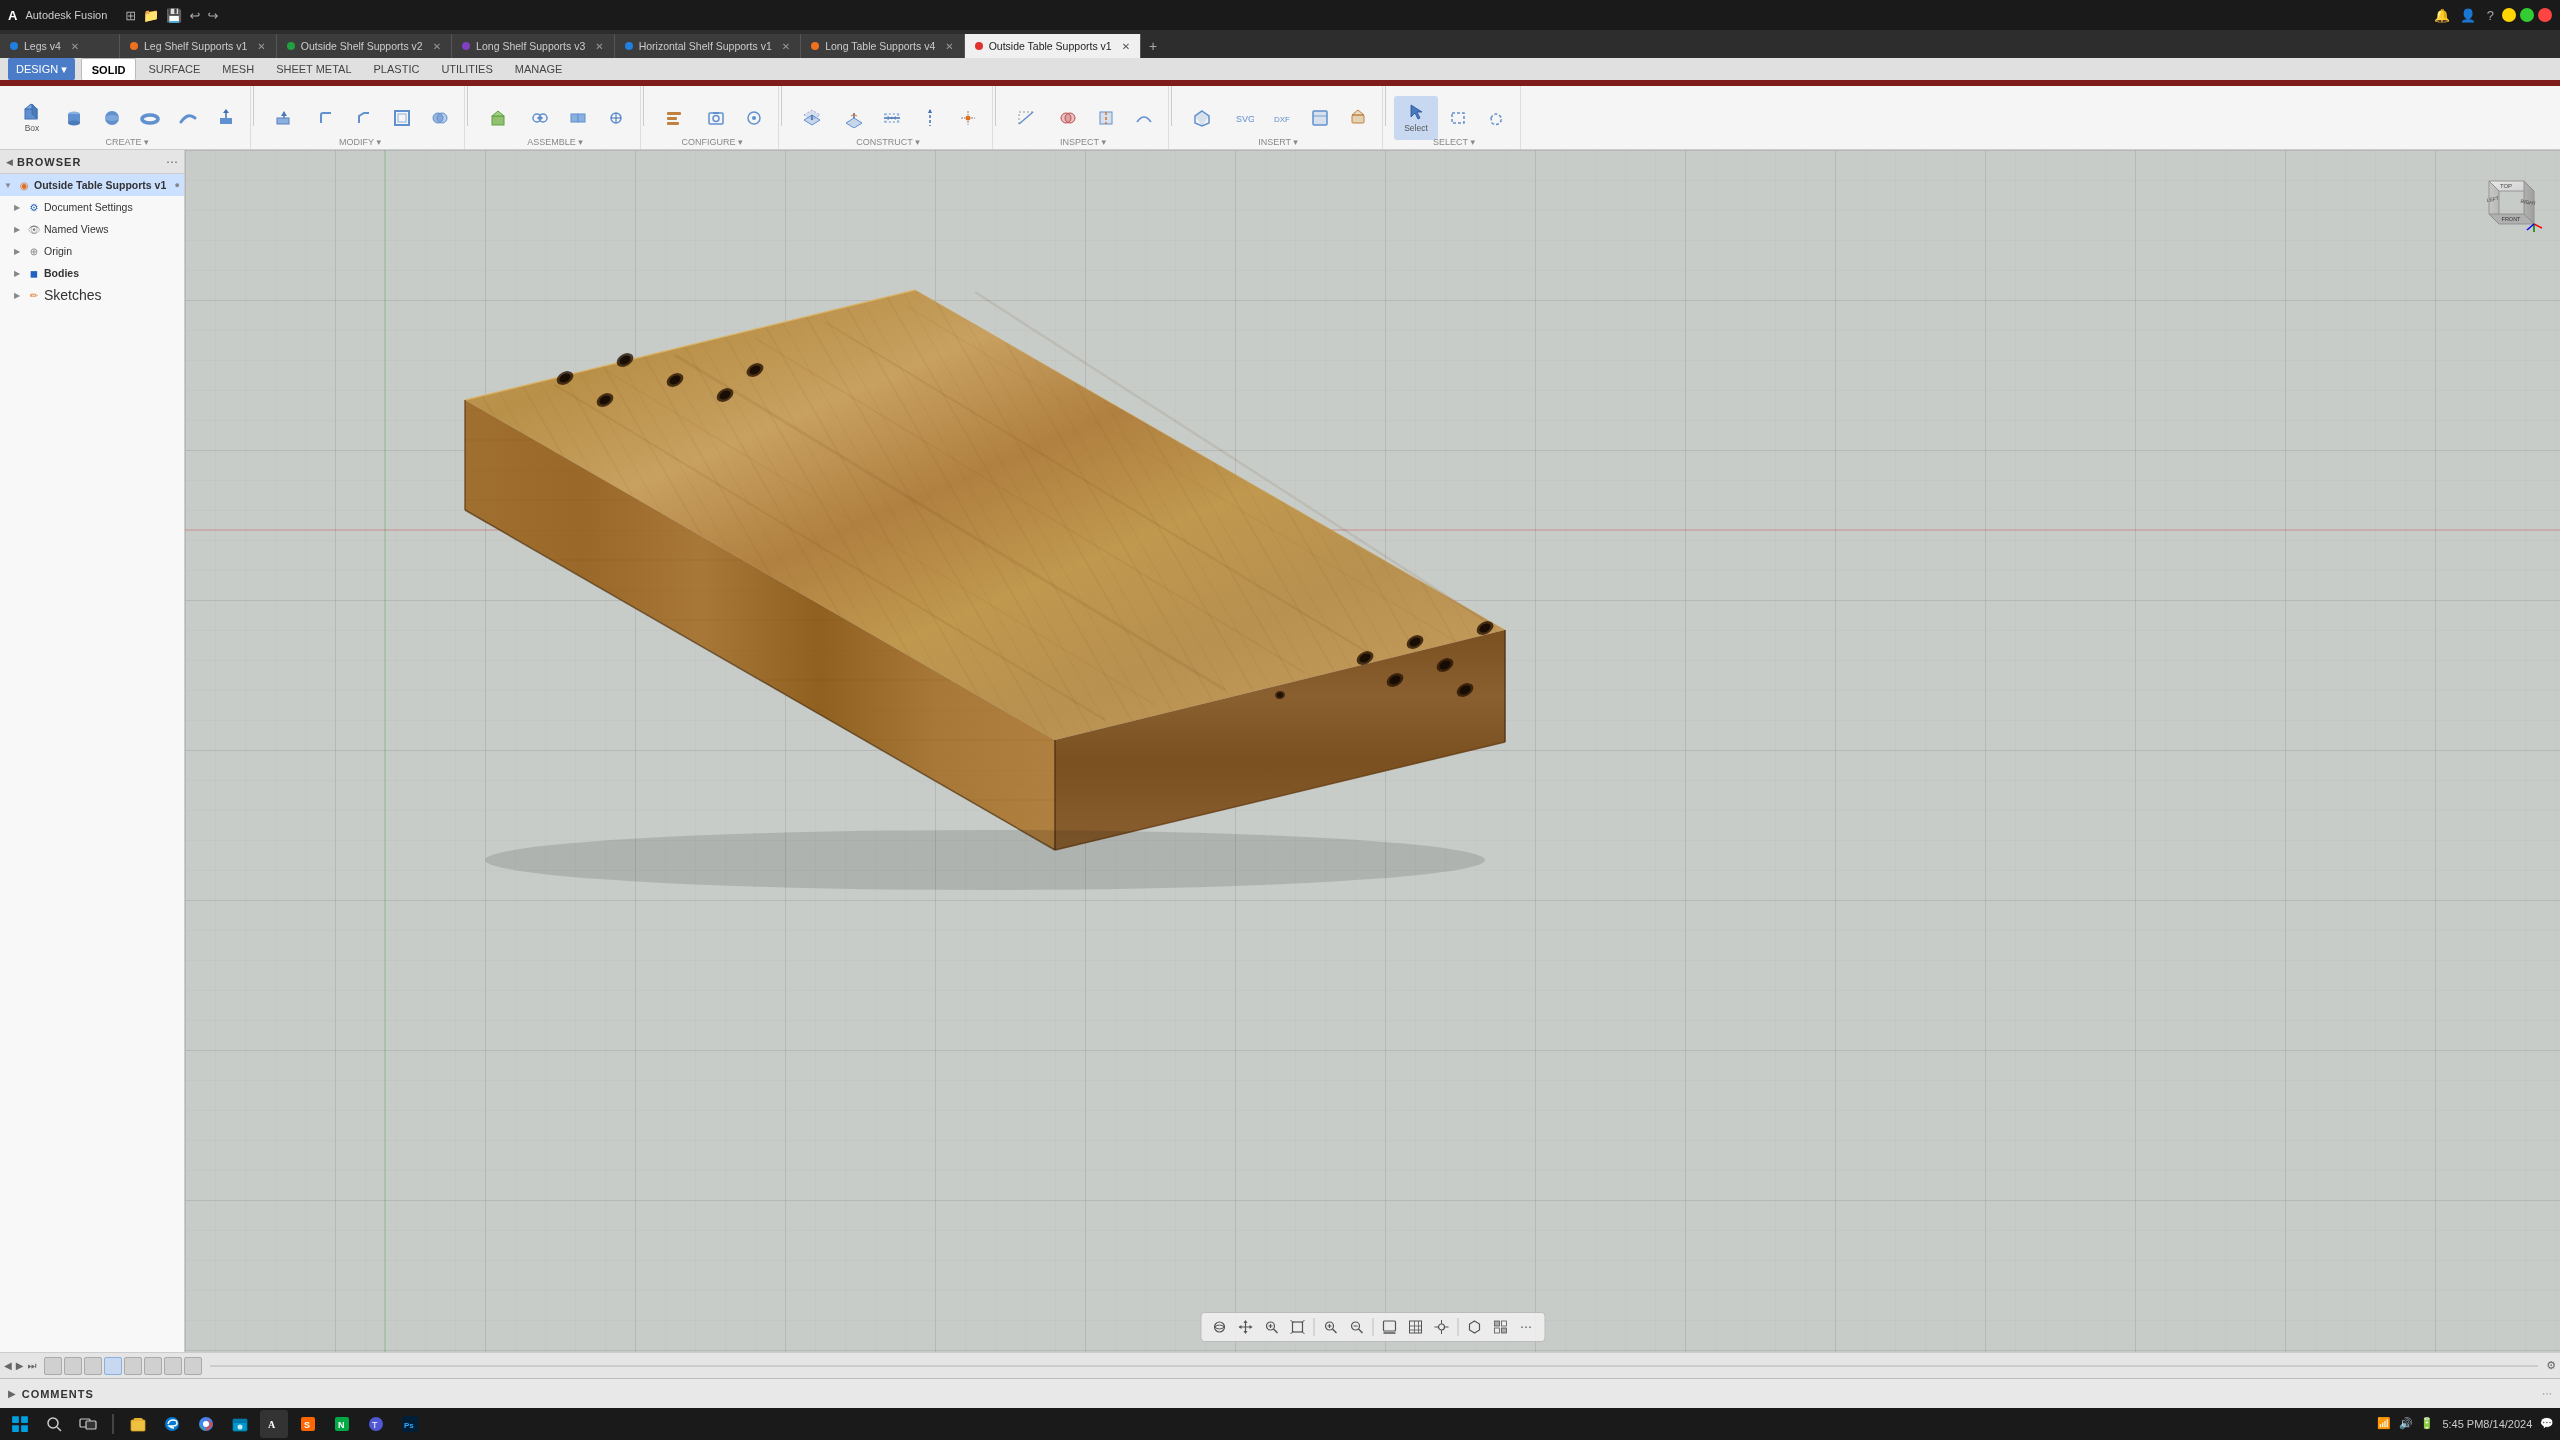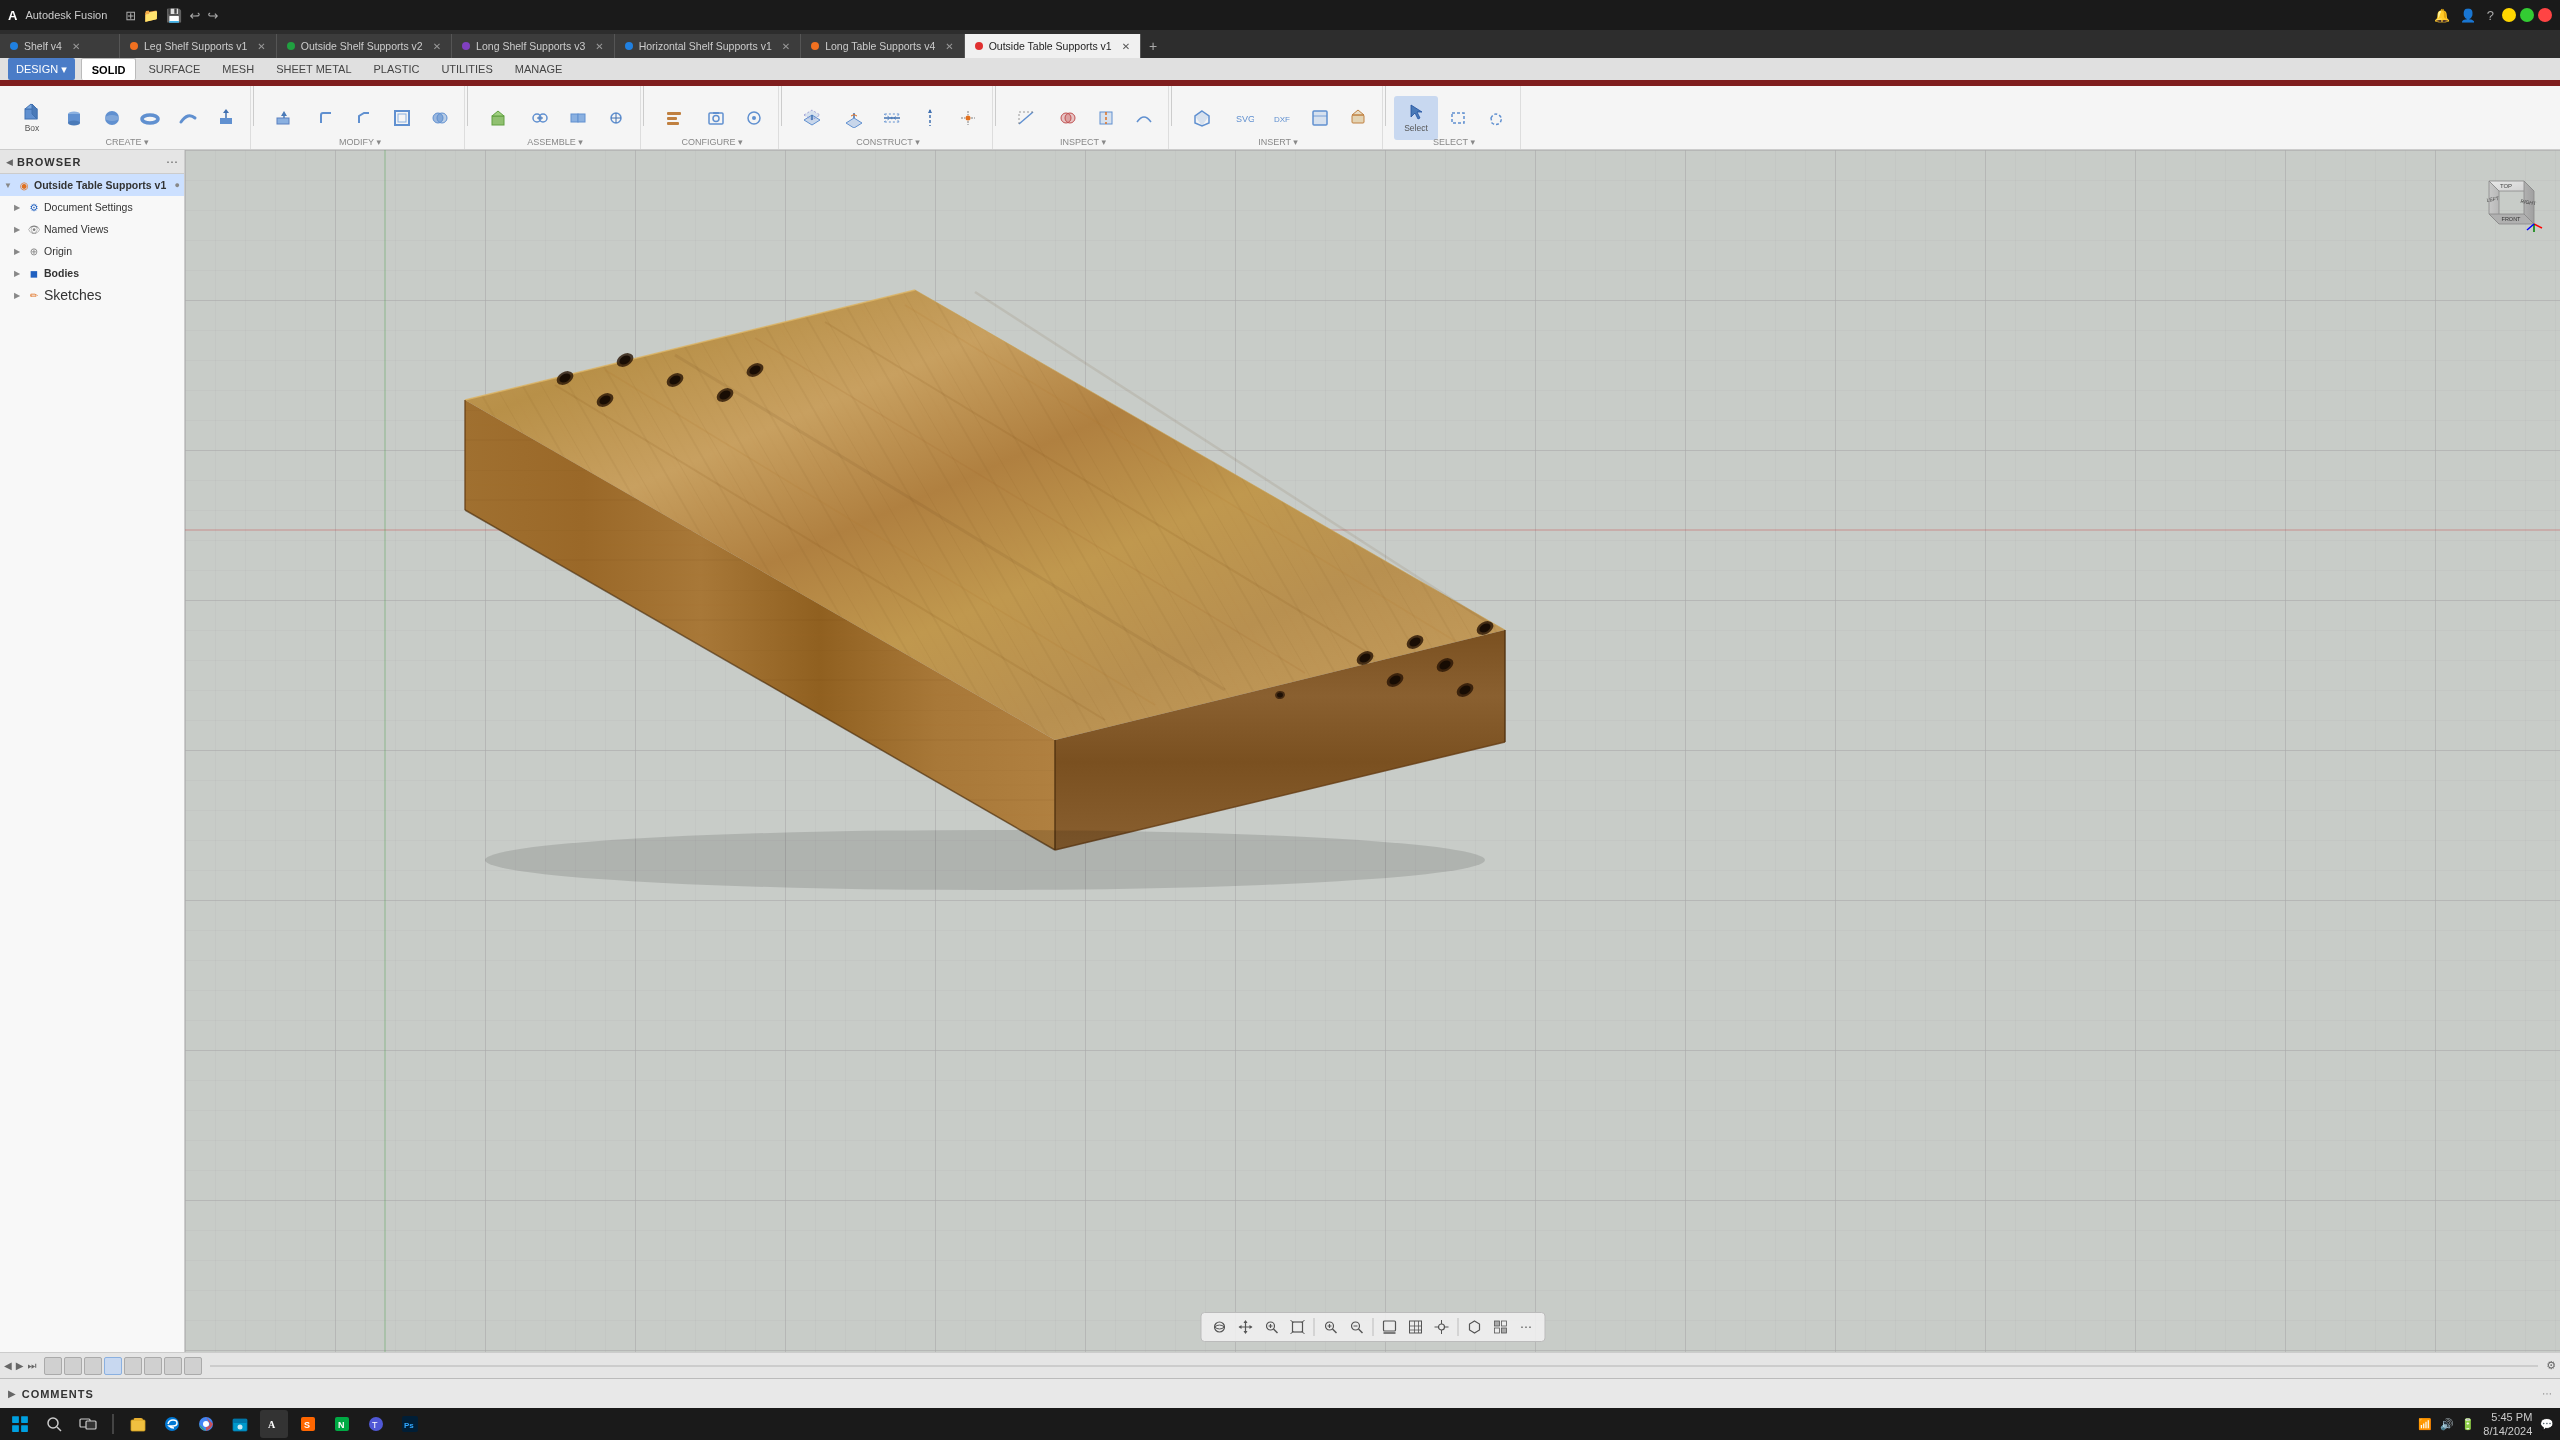--- a/index.html
+++ b/index.html
@@ -435,21 +435,21 @@
       <div class="win-btn maximize"></div>
       <div class="win-btn close"></div>
     </div>
   </div>
 </div>
 
 <div id="tab-bar">
 
   <div class="tab">
     <span class="tab-dot dot-blue"></span>
-    <span style="font-size:10.5px;">Shelf v4</span>
+    <span style="font-size:10.5px;">Legs v4</span>
     <span class="tab-close">✕</span>
   </div>
   <div class="tab">
     <span class="tab-dot dot-orange"></span>
     <span style="font-size:10.5px;">Leg Shelf Supports v1</span>
     <span class="tab-close">✕</span>
   </div>
   <div class="tab">
     <span class="tab-dot dot-green"></span>
     <span style="font-size:10.5px;">Outside Shelf Supports v2</span>
@@ -1190,19 +1190,19 @@
           <rect x="1" y="1" width="16" height="16" rx="2" fill="#001e36"></rect>
           <text x="3" y="13" font-size="8" fill="#31a8ff" font-weight="bold">Ps</text>
         </svg>
     </div>
   </div>
 
   <div id="taskbar-right">
     <span style="color:#ccc;font-size:11px;cursor:pointer;">📶</span>
     <span style="color:#ccc;font-size:11px;cursor:pointer;">🔊</span>
     <span style="color:#ccc;font-size:11px;cursor:pointer;">🔋</span>
-    <div style="display:flex;flex-direction:column;align-items:flex-end;cursor:pointer;">
+    <div style="display:flex;flex-direction:row;align-items:flex-end;cursor:pointer;">
       <span style="color:#ccc;font-size:11px;line-height:1.3;">5:45 PM</span>
       <span style="color:#ccc;font-size:11px;line-height:1.3;">8/14/2024</span>
     </div>
     <span style="color:#ccc;font-size:11px;cursor:pointer;">💬</span>
   </div>
 </div>
 
 </body></html>

